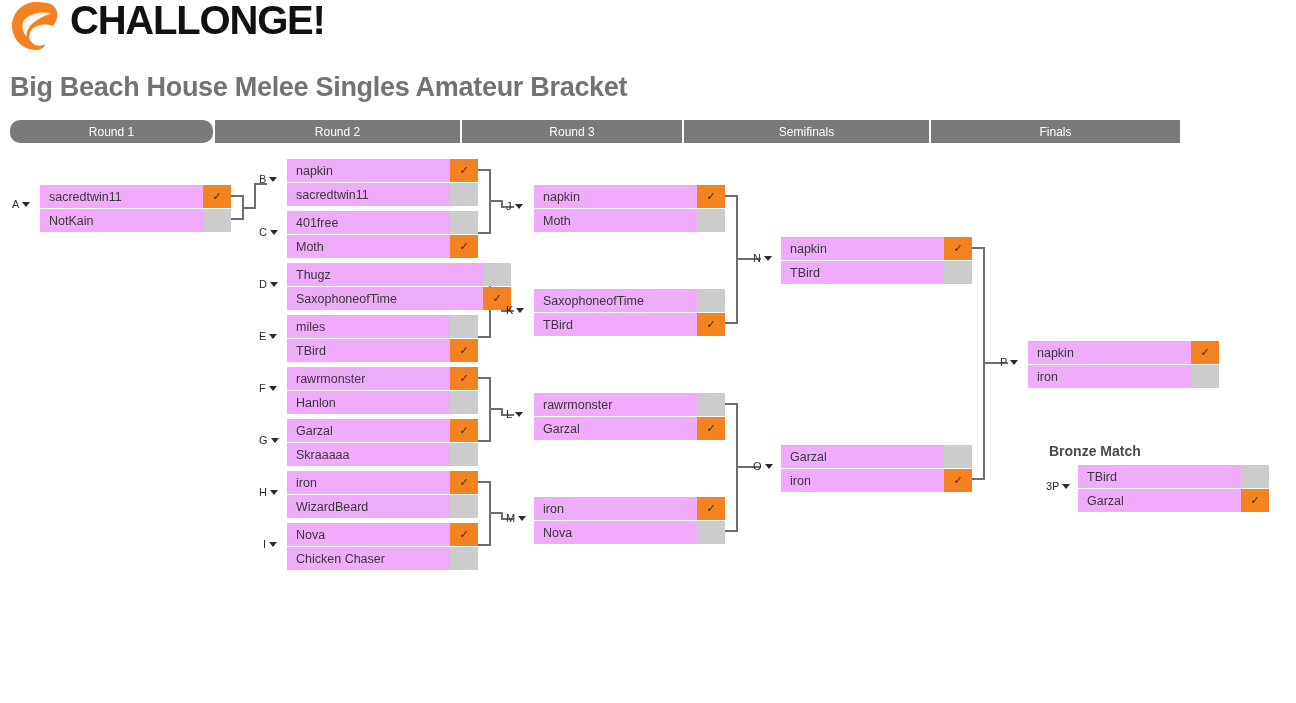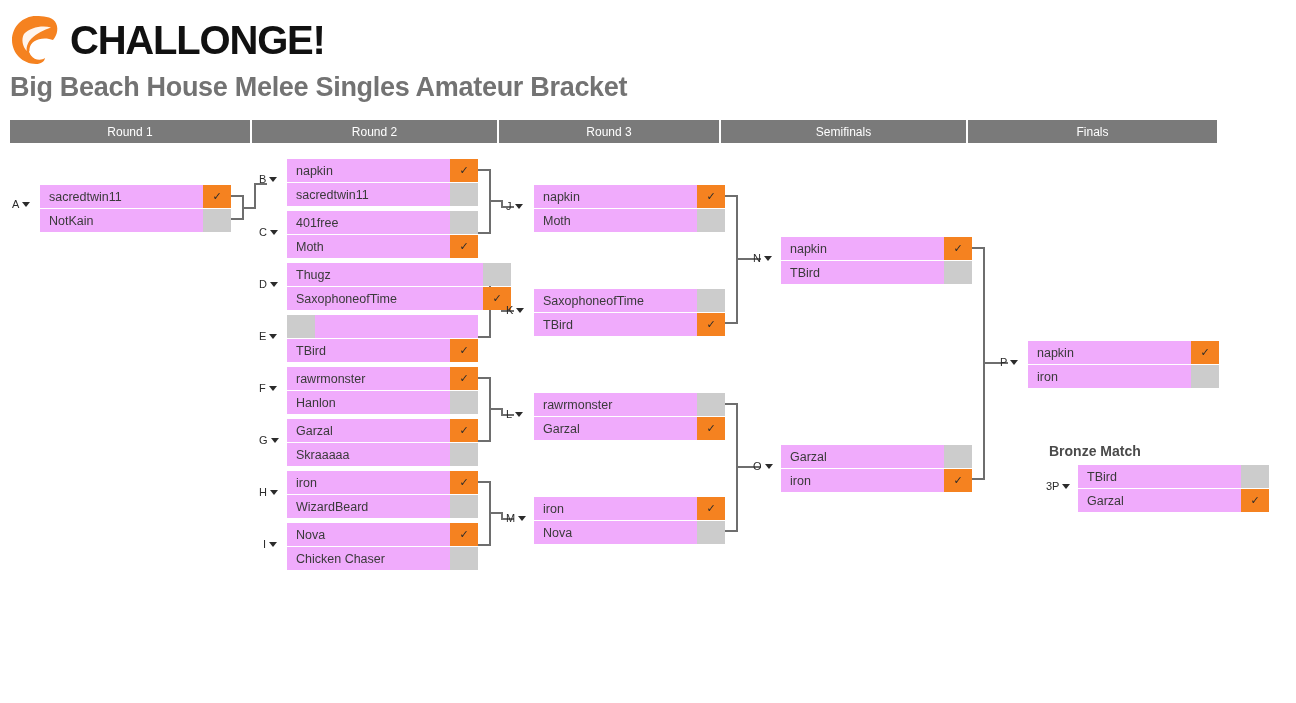--- a/index.html
+++ b/index.html
@@ -10,24 +10,24 @@
     width: 1296px; height: 703px;
     font-family: "Liberation Sans", sans-serif;
     overflow: hidden;
     position: relative;
     color: #333;
   }
 
   
   #brand {
     position: absolute;
-    left: 10px; top: 12px;
+    left: 10px; top: 0;
     height: 56px;
     display: flex;
-    align-items: center;
+    align-items: flex-start;
   }
   #logo-mark {
     width: 52px; height: 52px;
     flex: 0 0 52px;
     margin-right: 8px;
   }
   #wordmark {
     font-family: "Liberation Sans", sans-serif;
     font-weight: bold;
     font-size: 40px;
@@ -161,21 +161,21 @@
       <path d="M19 37.5 C22.5 34 29 32.5 34 33.5 C29.5 35.5 25.5 38.5 23.5 42.5
                C21.5 41.5 19.5 39.5 19 37.5 Z" fill="#ffffff" opacity="0.92"></path>
     </svg>
   </div>
   <div id="wordmark">CHALLONGE!</div>
 </div>
 
 <div id="page-title">Big Beach House Melee Singles Amateur Bracket</div>
 
 <div id="round-bar">
-    <div class="round-header" style="width: 240px;">Round 1</div>
+    <div class="round-header" style="width: 203px; border-radius: 10px;">Round 1</div>
     <div class="round-header" style="width: 245px;">Round 2</div>
     <div class="round-header" style="width: 220px;">Round 3</div>
     <div class="round-header" style="width: 245px;">Semifinals</div>
     <div class="round-header" style="width: 249px;">Finals</div>
   </div>
 
 <div id="bracket">
   <svg id="lines" viewBox="0 0 1296 703" width="1296" height="703">
       <path d="M 231 196 H 243 V 219 H 231" stroke="#6e6e6e" stroke-width="2" fill="none"></path>
       <path d="M 243 208 H 255 V 184 H 267" stroke="#6e6e6e" stroke-width="2" fill="none"></path>
@@ -245,20 +245,21 @@
         <div class="pname">SaxophoneofTime</div>
         <div class="score win">✓</div>
       </div>
     </div>
     <div class="mlabel" style="left: 259px; top: 278px;">
       <span>D</span>
       <span class="caret"></span>
     </div>
     <div class="match" style="left: 287px; top: 315px; width: 191px;">
       <div class="mrow">
+        <div class="pname">miles</div>
         <div class="score lose"></div>
       </div>
       <div class="mrow">
         <div class="pname">TBird</div>
         <div class="score win">✓</div>
       </div>
     </div>
     <div class="mlabel" style="left: 259px; top: 330px;">
       <span>E</span>
       <span class="caret"></span>

